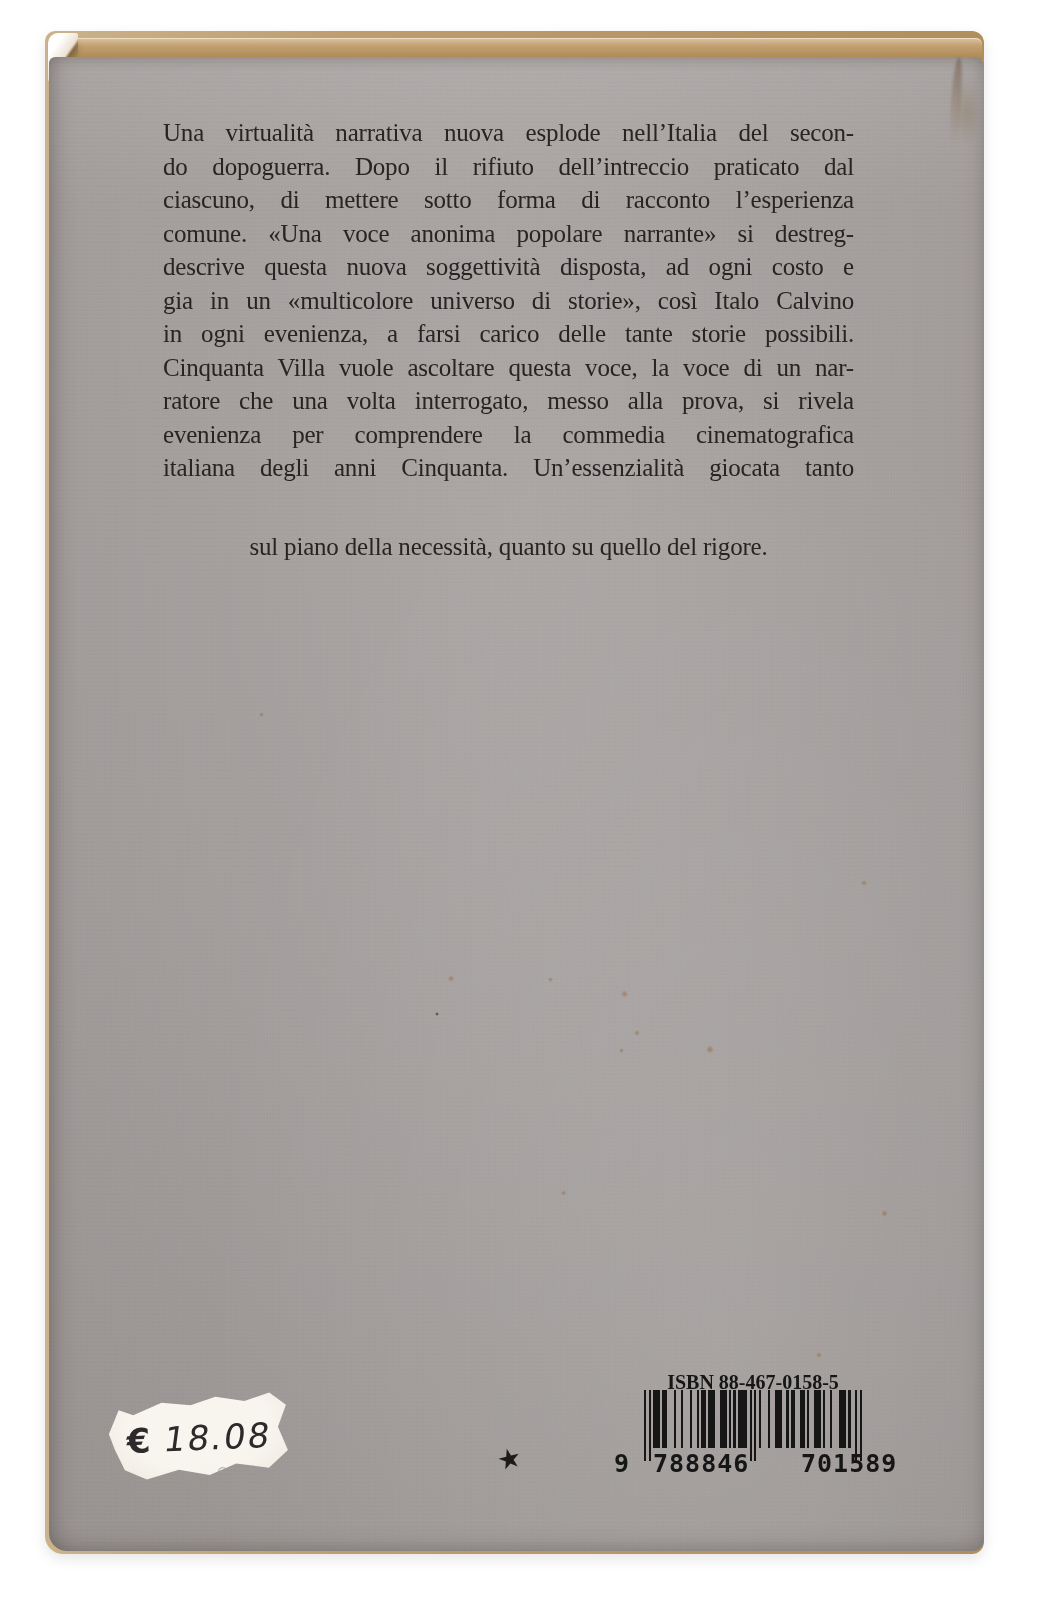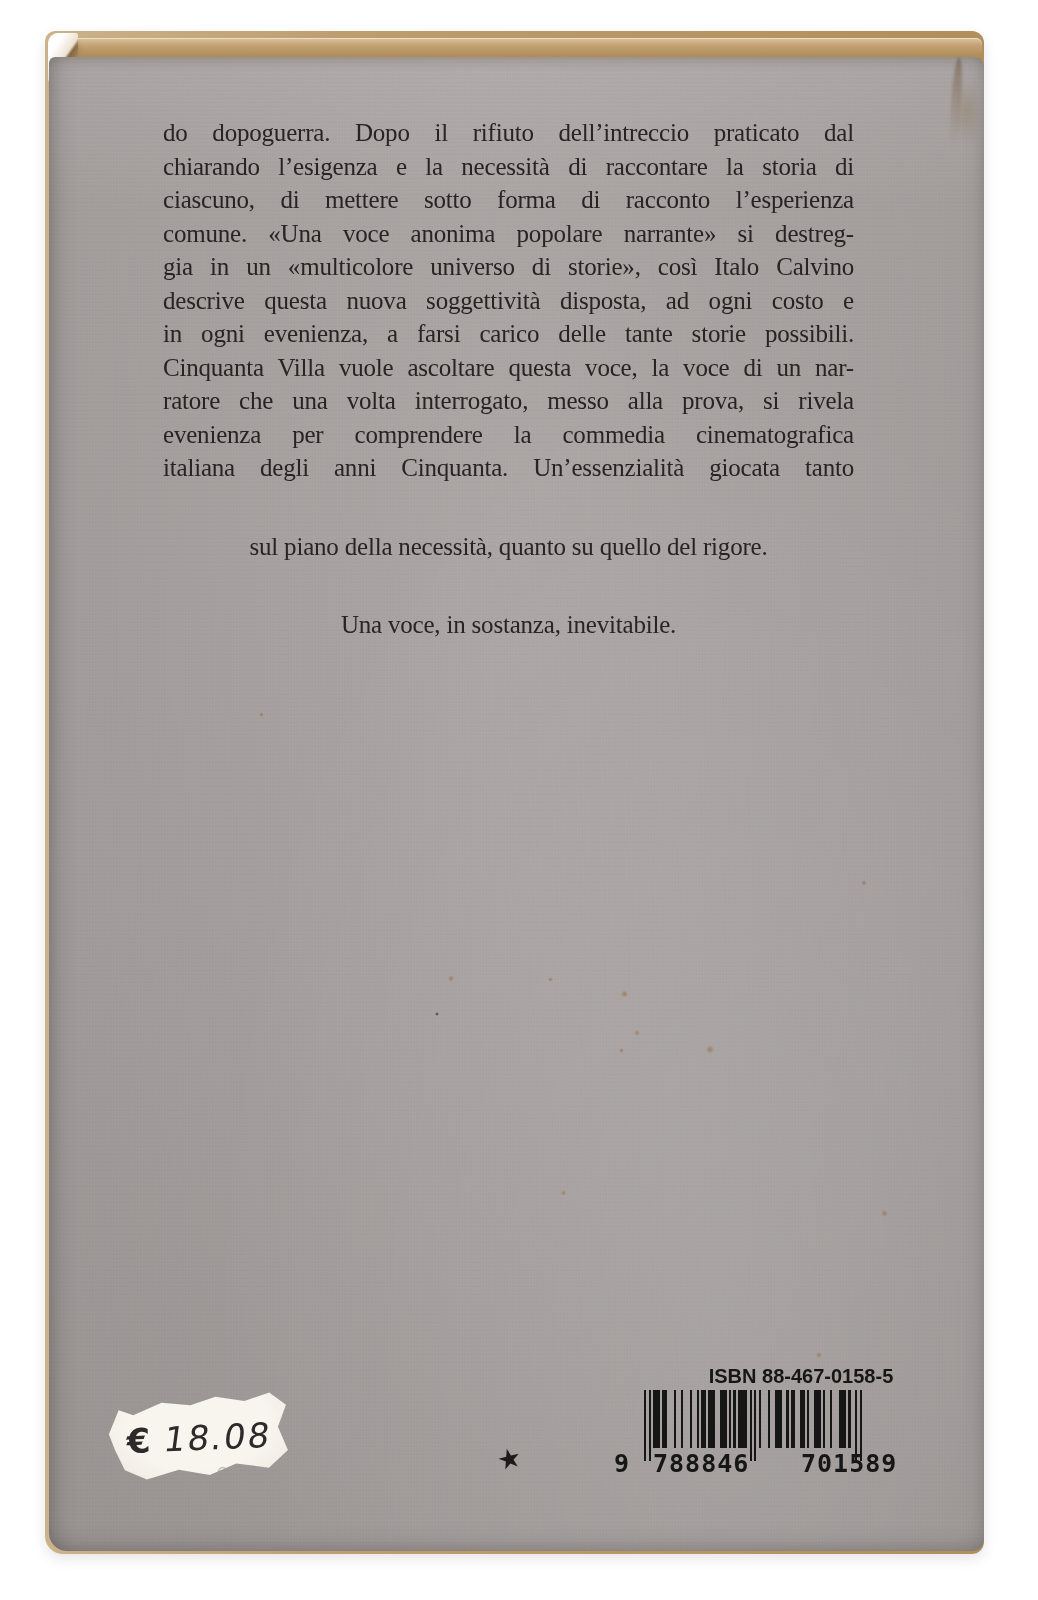--- a/index.html
+++ b/index.html
@@ -64,23 +64,23 @@
     position:absolute; left:114px; right:130px; top:59px;
     color:var(--ink,#282423);
     font-size:25px; line-height:33.5px; letter-spacing:-0.2px;
   }
   .line.j{text-align:justify; text-align-last:justify;}
   .line.c{text-align:center; text-align-last:center;margin-top:45px;}
   
   .barcode-block{position:absolute; left:545px; top:1305px; width:330px; height:185px;
     color:var(--barcode-ink,#161616);}
   .isbn-label{
-    position:absolute; left:50px; top:3px; width:218px; text-align:center;
-    font-family:Liberation Sans, sans-serif;
-    font-weight:bold; font-size:20px; letter-spacing:0px; white-space:nowrap;margin-left:48px;
+    position:absolute; left:50px; top:9px; width:218px; text-align:center;
+    font-family:Liberation Serif, serif;
+    font-weight:bold; font-size:20px; letter-spacing:0px; white-space:nowrap;
   }
   .bars{position:absolute; left:50px; top:28px; width:218px; height:74px;}
   .bar{position:absolute; top:0; height:58px; background:var(--barcode-ink,#161616);}
   .bar.guard{height:71px;}
   .ean-digits{
     position:absolute; top:87px; left:0; width:330px; height:32px;
     font-family:"DejaVu Sans Mono", "Liberation Mono", monospace;
     font-weight:bold; font-size:25px;
   }
   .ean-digits .lead{position:absolute; left:20px;}
@@ -136,33 +136,32 @@
       <div class="speck" style="left:570px;top:991px;width:5px;height:5px;"></div>
       <div class="speck" style="left:767px;top:1295px;width:6px;height:6px;"></div>
       <div class="speck" style="left:512px;top:1133px;width:5px;height:6px;"></div>
       <div class="speck" style="left:210px;top:655px;width:5px;height:5px;"></div>
       <div class="speck" style="left:812px;top:823px;width:6px;height:6px;"></div>
       <div class="speck" style="left:832px;top:1153px;width:7px;height:7px;"></div>
       <div class="speck" style="left:302px;top:488px;width:4px;height:4px;"></div>
       <div class="speck dark" style="left:386px;top:955px;width:4px;height:4px;"></div>
 
       <div class="blurb">
+        <div class="line j">Una virtualità narrativa nuova esplode nell’Italia del secon-</div>
         <div class="line j">do dopoguerra. Dopo il rifiuto dell’intreccio praticato dal</div>
-        <div class="line j">chiarando l’esigenza e la necessità di raccontare la storia di</div>
         <div class="line j">ciascuno, di mettere sotto forma di racconto l’esperienza</div>
         <div class="line j">comune. «Una voce anonima popolare narrante» si destreg-</div>
+        <div class="line j">descrive questa nuova soggettività disposta, ad ogni costo e</div>
         <div class="line j">gia in un «multicolore universo di storie», così Italo Calvino</div>
-        <div class="line j">descrive questa nuova soggettività disposta, ad ogni costo e</div>
         <div class="line j">in ogni evenienza, a farsi carico delle tante storie possibili.</div>
         <div class="line j">Cinquanta Villa vuole ascoltare questa voce, la voce di un nar-</div>
         <div class="line j">ratore che una volta interrogato, messo alla prova, si rivela</div>
         <div class="line j">evenienza per comprendere la commedia cinematografica</div>
         <div class="line j">italiana degli anni Cinquanta. Un’essenzialità giocata tanto</div>
         <div class="line c">sul piano della necessità, quanto su quello del rigore.</div>
-        <div class="line c">Una voce, in sostanza, inevitabile.</div>
       </div>
 
       <div class="star">★</div>
 
       <div class="barcode-block">
         <div class="isbn-label">ISBN 88-467-0158-5</div>
         <div class="bars">
             <div class="bar guard" style="left: 0px; width: 2.29px;"></div>
             <div class="bar guard" style="left: 4.59px; width: 2.29px;"></div>
             <div class="bar" style="left: 9.18px; width: 6.88px;"></div>

